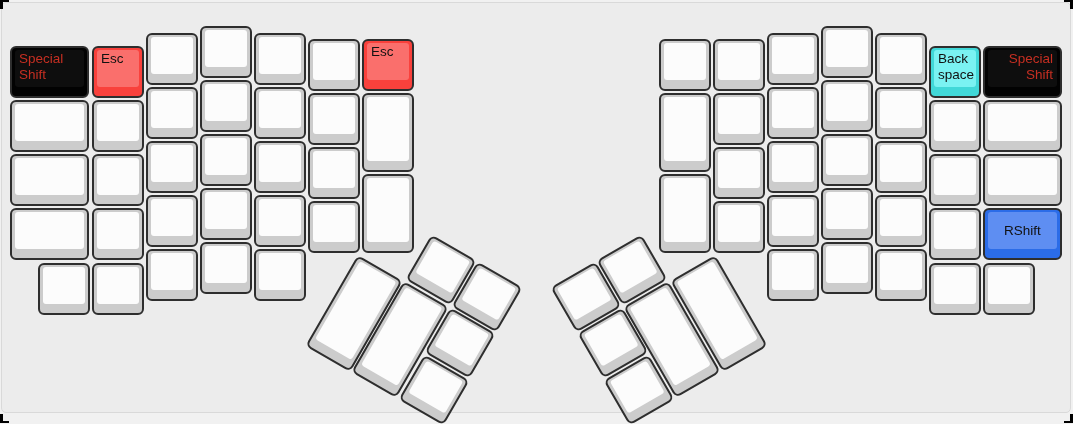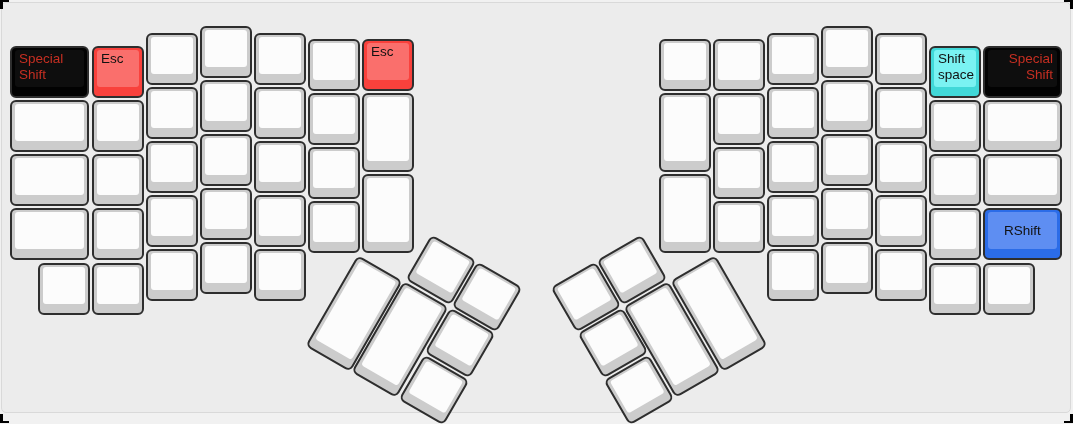--- a/index.html
+++ b/index.html
@@ -216,21 +216,21 @@
       <div class="key" style="left: 875px; top: 125px; width: 52px; height: 52px; background: rgb(204, 204, 204);">
         <div class="key-top" style="background: rgb(252, 252, 252); color: rgb(26, 26, 26);"><span class="key-label"></span></div>
       </div>
       <div class="key" style="left: 875px; top: 179px; width: 52px; height: 52px; background: rgb(204, 204, 204);">
         <div class="key-top" style="background: rgb(252, 252, 252); color: rgb(26, 26, 26);"><span class="key-label"></span></div>
       </div>
       <div class="key" style="left: 875px; top: 233px; width: 52px; height: 52px; background: rgb(204, 204, 204);">
         <div class="key-top" style="background: rgb(252, 252, 252); color: rgb(26, 26, 26);"><span class="key-label"></span></div>
       </div>
       <div class="key" style="left: 929px; top: 30px; width: 52px; height: 52px; background: rgb(65, 216, 216);">
-        <div class="key-top" style="background: rgb(122, 242, 242); color: rgb(17, 17, 17);"><span class="key-label">Shift space</span></div>
+        <div class="key-top" style="background: rgb(122, 242, 242); color: rgb(17, 17, 17);"><span class="key-label">Back space</span></div>
       </div>
       <div class="key" style="left: 929px; top: 84px; width: 52px; height: 52px; background: rgb(204, 204, 204);">
         <div class="key-top" style="background: rgb(252, 252, 252); color: rgb(26, 26, 26);"><span class="key-label"></span></div>
       </div>
       <div class="key" style="left: 929px; top: 138px; width: 52px; height: 52px; background: rgb(204, 204, 204);">
         <div class="key-top" style="background: rgb(252, 252, 252); color: rgb(26, 26, 26);"><span class="key-label"></span></div>
       </div>
       <div class="key" style="left: 929px; top: 192px; width: 52px; height: 52px; background: rgb(204, 204, 204);">
         <div class="key-top" style="background: rgb(252, 252, 252); color: rgb(26, 26, 26);"><span class="key-label"></span></div>
       </div>

